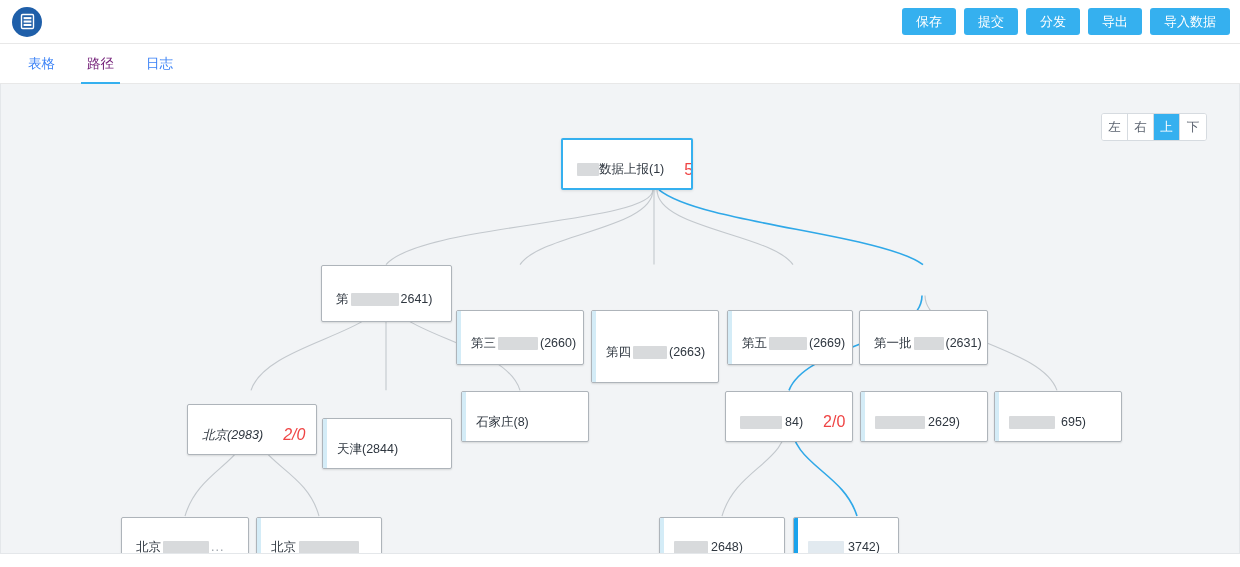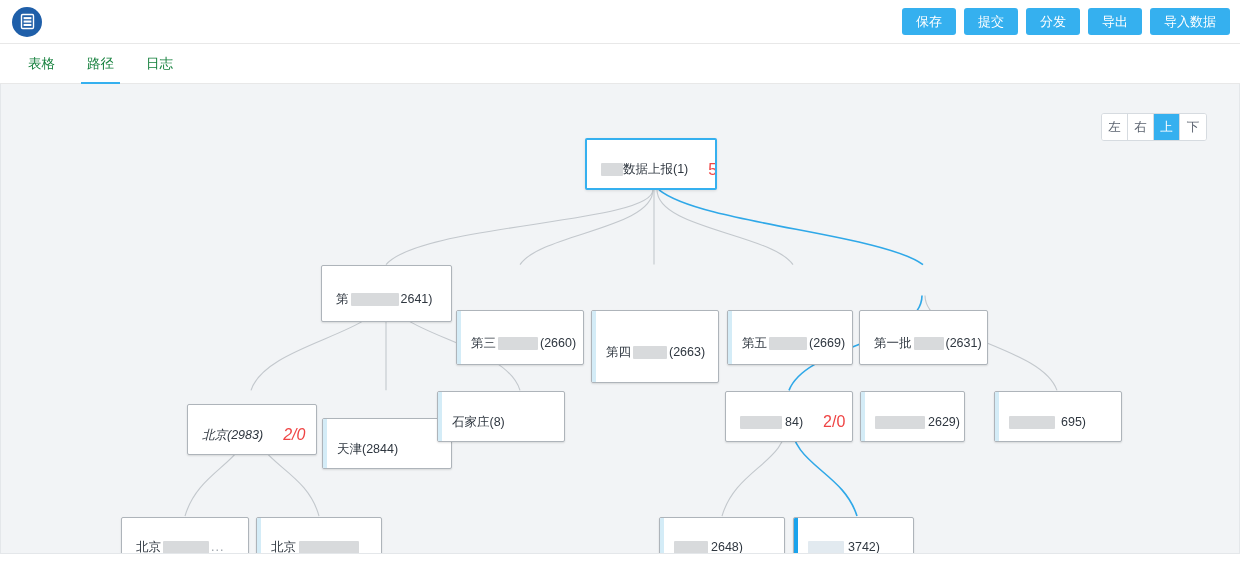--- a/index.html
+++ b/index.html
@@ -62,24 +62,24 @@
     border-bottom: 1px solid #e8e8e8;
     display: flex;
     align-items: stretch;
     padding-left: 12px;
   }
   .tab {
     position: relative;
     display: flex; align-items: center;
     padding: 0 16px;
     font-size: 13.5px;
-    color: #15803d;
+    color: #3b82f6;
     cursor: pointer;
   }
-  .tab.active { color: #15803d; }
+  .tab.active { color: #701a75; }
   .tab.active::after {
     content: "";
     position: absolute;
     left: 10px; right: 10px; bottom: -1px;
     height: 2px;
     background: #35b0ef;
   }
 
   
   .canvas {
@@ -236,21 +236,21 @@
     </g>
   </svg>
 
   <div class="dir-toggle">
     <div class="dir-btn">左</div>
     <div class="dir-btn">右</div>
     <div class="dir-btn active">上</div>
     <div class="dir-btn">下</div>
   </div>
 
-  <div class="node root" style="left:584px; top:54px; width:132px; height:52px;">
+  <div class="node root" style="left:560px; top:54px; width:132px; height:52px;">
     <div class="node-row">
       <div class="node-label">
         <span class="redact" style="width:22px;"></span>
         <span>数据上报(1)</span>
       </div>
       <div class="node-count">5/0</div>
     </div>
   </div>
 
   <div class="node" style="left:320px; top:181px; width:131px; height:57px;">
@@ -322,41 +322,41 @@
 
   <div class="node accent-light" style="left:321px; top:307px; width:130px; height:51px;margin-top:27px;">
     <span class="accent"></span>
     <div class="node-row">
       <div class="node-label">
         <span>天津(2844)</span>
       </div>
     </div>
   </div>
 
-  <div class="node accent-light" style="left:436px; top:307px; width:128px; height:51px;">
+  <div class="node accent-light" style="left:460px; top:307px; width:128px; height:51px;">
     <span class="accent"></span>
     <div class="node-row">
       <div class="node-label">
         <span>石家庄(8)</span>
       </div>
     </div>
   </div>
 
   <div class="node" style="left:724px; top:307px; width:128px; height:51px;">
     <span class="accent"></span>
     <div class="node-row">
       <div class="node-label">
         <span class="redact" style="width:42px;margin-right:3px;"></span>
         <span>84)</span>
       </div>
       <div class="node-count">2/0</div>
     </div>
   </div>
 
-  <div class="node accent-light" style="left:859px; top:307px; width:105px; height:51px;">
+  <div class="node accent-light" style="left:859px; top:307px; width:128px; height:51px;">
     <span class="accent"></span>
     <div class="node-row">
       <div class="node-label">
         <span class="redact" style="width:50px;margin-right:3px;"></span>
         <span>2629)</span>
       </div>
     </div>
   </div>
 
   <div class="node accent-light" style="left:993px; top:307px; width:128px; height:51px;">
@@ -393,21 +393,21 @@
   <div class="node accent-light" style="left:658px; top:433px; width:126px; height:49px;">
     <span class="accent"></span>
     <div class="node-row">
       <div class="node-label">
         <span class="redact" style="width:34px;margin-right:3px;"></span>
         <span>2648)</span>
       </div>
     </div>
   </div>
 
-  <div class="node accent-strong" style="left:792px; top:433px; width:121px; height:49px;">
+  <div class="node accent-strong" style="left:792px; top:433px; width:106px; height:49px;">
     <span class="accent"></span>
     <div class="node-row">
       <div class="node-label">
         <span class="redact pale" style="width:36px;margin-right:4px;"></span>
         <span>3742)</span>
       </div>
     </div>
   </div>
 
 </div>

